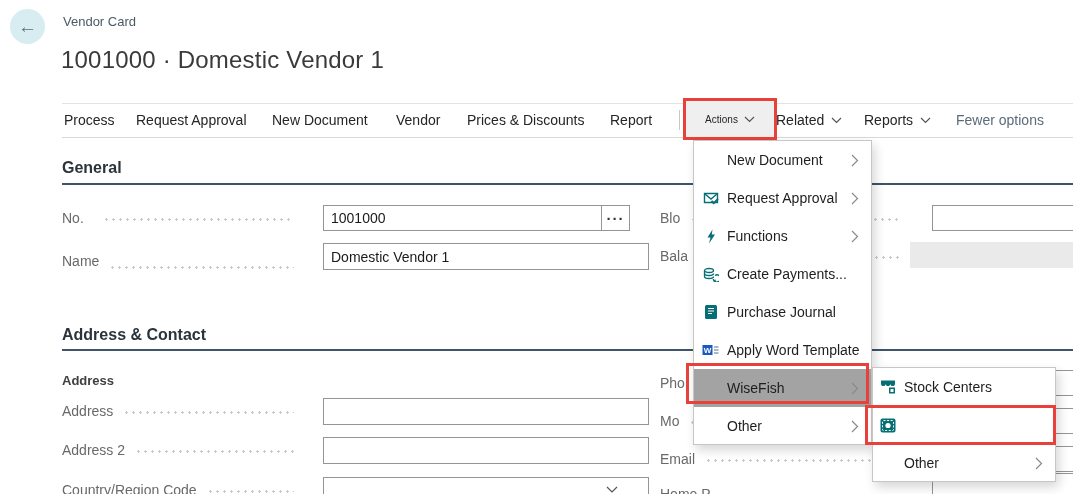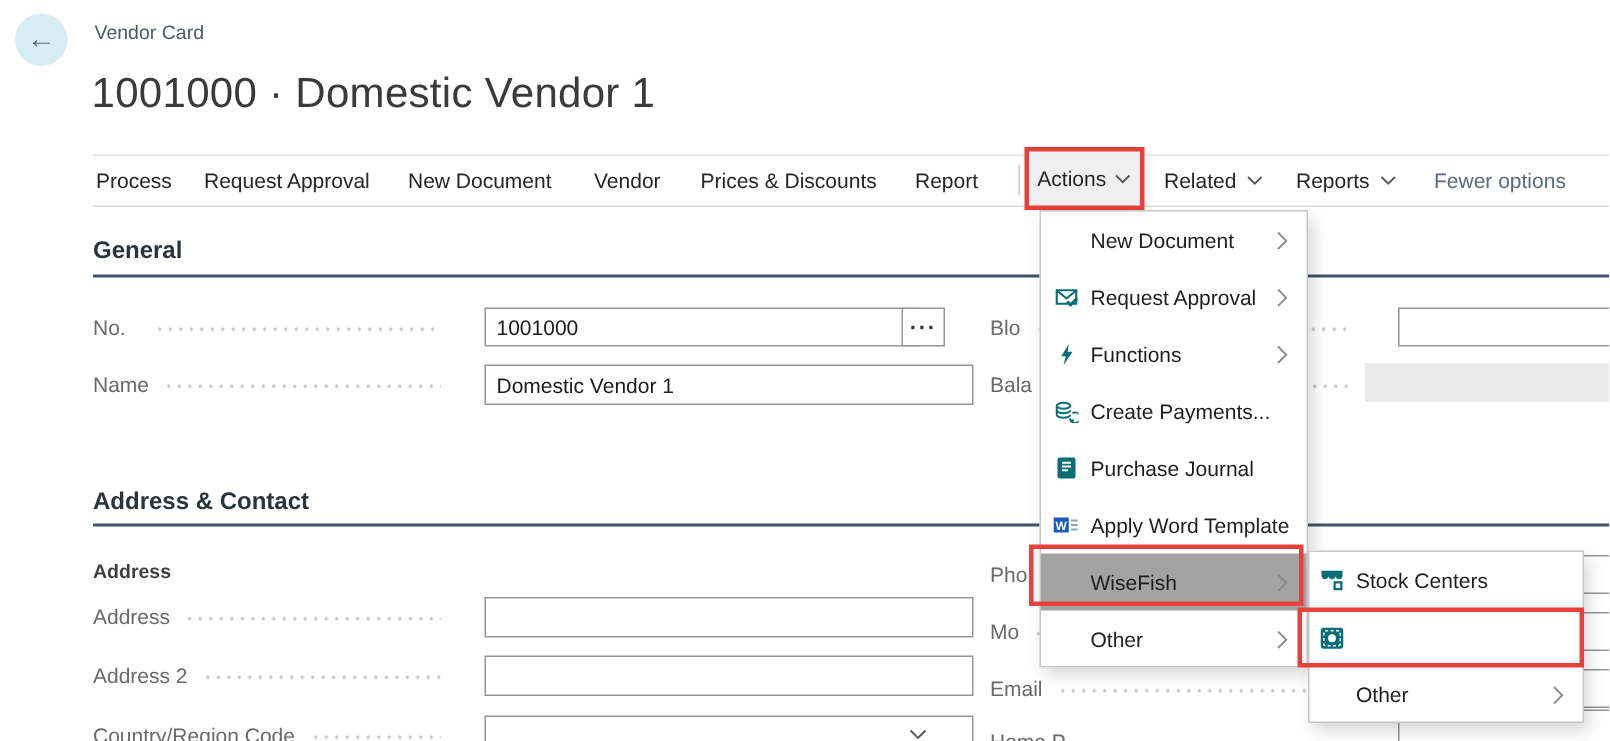--- a/index.html
+++ b/index.html
@@ -4,31 +4,31 @@
 <style>
   html,body{margin:0;padding:0;background:#fff;}
   .canvas{position:relative;width:1073px;height:494px;background:#fff;overflow:hidden;
           font-family:"Liberation Sans",sans-serif;color:#222;}
   .abs{position:absolute;}
 
   
   .back-btn{left:10px;top:9px;width:35px;height:35px;border-radius:50%;background:#d8edf1;
             display:flex;align-items:center;justify-content:center;color:#56707c;font-size:19px;cursor:pointer;}
   .breadcrumb{left:63px;top:14px;font-size:13px;color:#4a5a64;}
-  .page-title{left:61px;top:46px;font-size:28px;font-weight:300;color:#3a3a3a;letter-spacing:.2px;}
+  .page-title{left:61px;top:46px;font-size:24px;font-weight:300;color:#3a3a3a;letter-spacing:.2px;}
 
   
   .bar-line-top{left:62px;right:0;top:103px;height:1px;background:#e3e3e3;}
   .bar-line-bottom{left:62px;right:0;top:137px;height:1px;background:#d9d9d9;}
   .bar-item{top:104px;height:33px;line-height:33px;font-size:14px;color:#252525;white-space:nowrap;cursor:pointer;}
   .vdiv{left:679px;top:110px;width:1px;height:20px;background:#c9c9c9;}
   .chev-down{margin-left:7px;}
-  .actions-btn{left:683px;top:98px;width:80px;height:42px;box-sizing:border-box;border:3px solid #e8403a;
+  .actions-btn{left:683px;top:98px;width:94px;height:42px;box-sizing:border-box;border:3px solid #e8403a;
                background:#efefef;display:flex;align-items:center;justify-content:center;gap:6px;
-               font-size:14px;color:#252525;cursor:pointer;}
+               font-size:10px;color:#252525;cursor:pointer;}
   .fewer{color:#5a6b7a;}
 
   
   .sec-title{left:62px;font-size:16px;font-weight:700;color:#2b333b;}
   .sec-line{left:62px;right:0;height:2px;background:#3f536a;}
   .group-label{left:62px;top:373px;font-size:13px;font-weight:700;color:#3f3f3f;}
 
   
   .frow{display:flex;align-items:center;height:26px;font-size:14px;color:#696969;white-space:nowrap;}
   .leader{flex:1;height:3px;margin:2px 6px 0 10px;background-image:radial-gradient(circle,#c9c9c9 1.1px,transparent 1.4px);
@@ -102,21 +102,21 @@
   <div class="abs sec-title" style="top:159px;">General</div>
   <div class="abs sec-line" style="top:183px;"></div>
 
   <div class="abs frow" style="left:62px;top:205px;width:238px;gap:9px;">
     <span>No.</span>
     <span class="leader"></span>
   </div>
   <input class="abs tinput" style="left: 303px; top: 205px; width: 290px; height: 26px;" readonly="" value="1001000">
   <div class="abs assist" style="left:601px;top:205px;width:29px;height:26px;">···</div>
 
-  <div class="abs frow" style="left:62px;top:243px;width:238px;">
+  <div class="abs frow" style="left:62px;top:243px;width:238px;align-items:flex-end;">
     <span>Name</span>
     <span class="leader"></span>
   </div>
   <input class="abs tinput" style="left: 303px; top: 243px; width: 326px; height: 27px;" readonly="" value="Domestic Vendor 1">
 
   <div class="abs frow" style="left:660px;top:205px;width:246px;">
     <span>Blo</span>
     <span class="leader"></span>
   </div>
   <input class="abs tinput" style="left: 912px; top: 205px; width: 158px; height: 26px;" readonly="">

